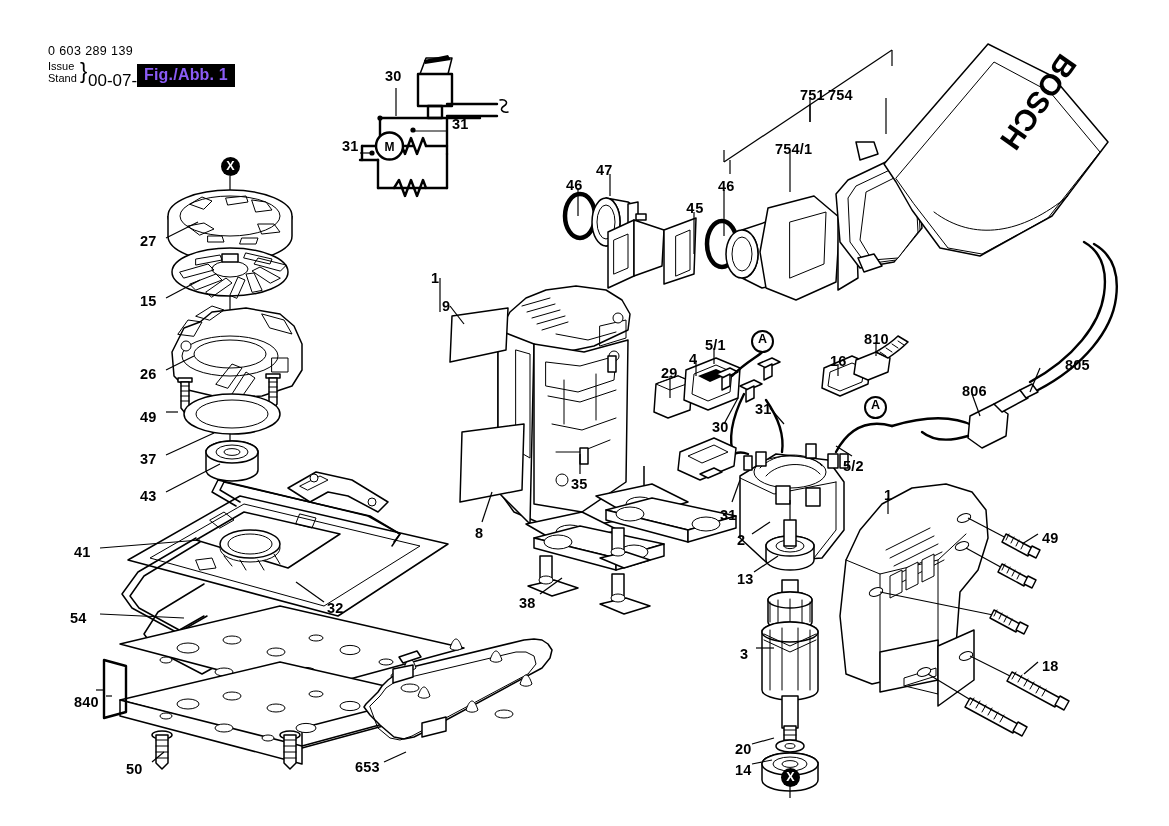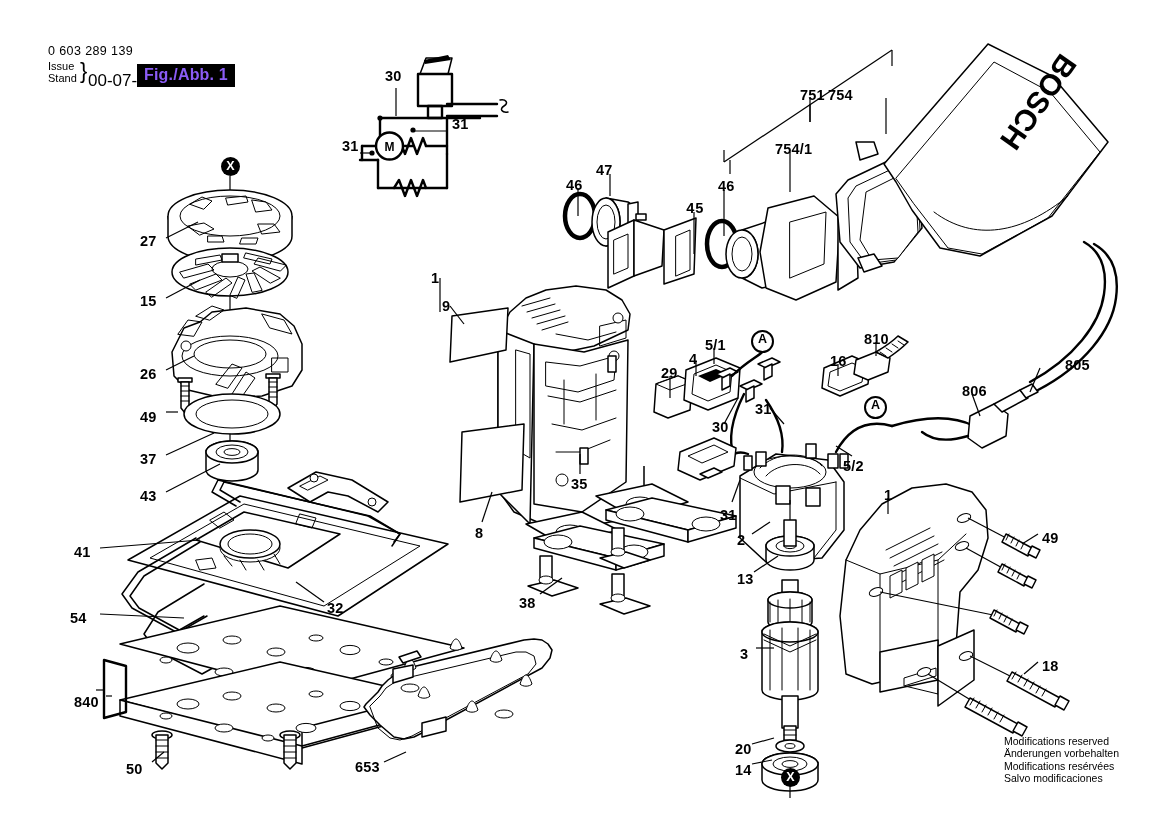--- a/index.html
+++ b/index.html
@@ -559,26 +559,20 @@
 
   <div class="hdr" id="hdr-part">0 603 289 139</div>
   <div class="hdr" id="hdr-issue">
     <span>Issue</span><br>
     <span>Stand</span>
   </div>
   <div class="hdr" id="hdr-brace">}</div>
   <div class="hdr" id="hdr-date">00-07-14</div>
   <div class="hdr" id="hdr-fig">Fig./Abb. 1</div>
 
-  <div id="footer">
-    <div>Modifications reserved</div>
-    <div>Änderungen vorbehalten</div>
-    <div>Modifications resérvées</div>
-    <div>Salvo modificaciones</div>
-  </div>
 
   <div class="cmark" style="left:221px;top:157px">X</div>
   <div class="cmark" style="left:781px;top:768px">X</div>
   <div class="cmark ring" style="left:751px;top:330px">A</div>
   <div class="cmark ring" style="left:864px;top:396px">A</div>
 
   <div id="callouts">
       <div class="lbl" style="left: 140px; top: 234px;">27</div>
       <div class="lbl" style="left: 140px; top: 294px;">15</div>
       <div class="lbl" style="left: 140px; top: 367px;">26</div>

